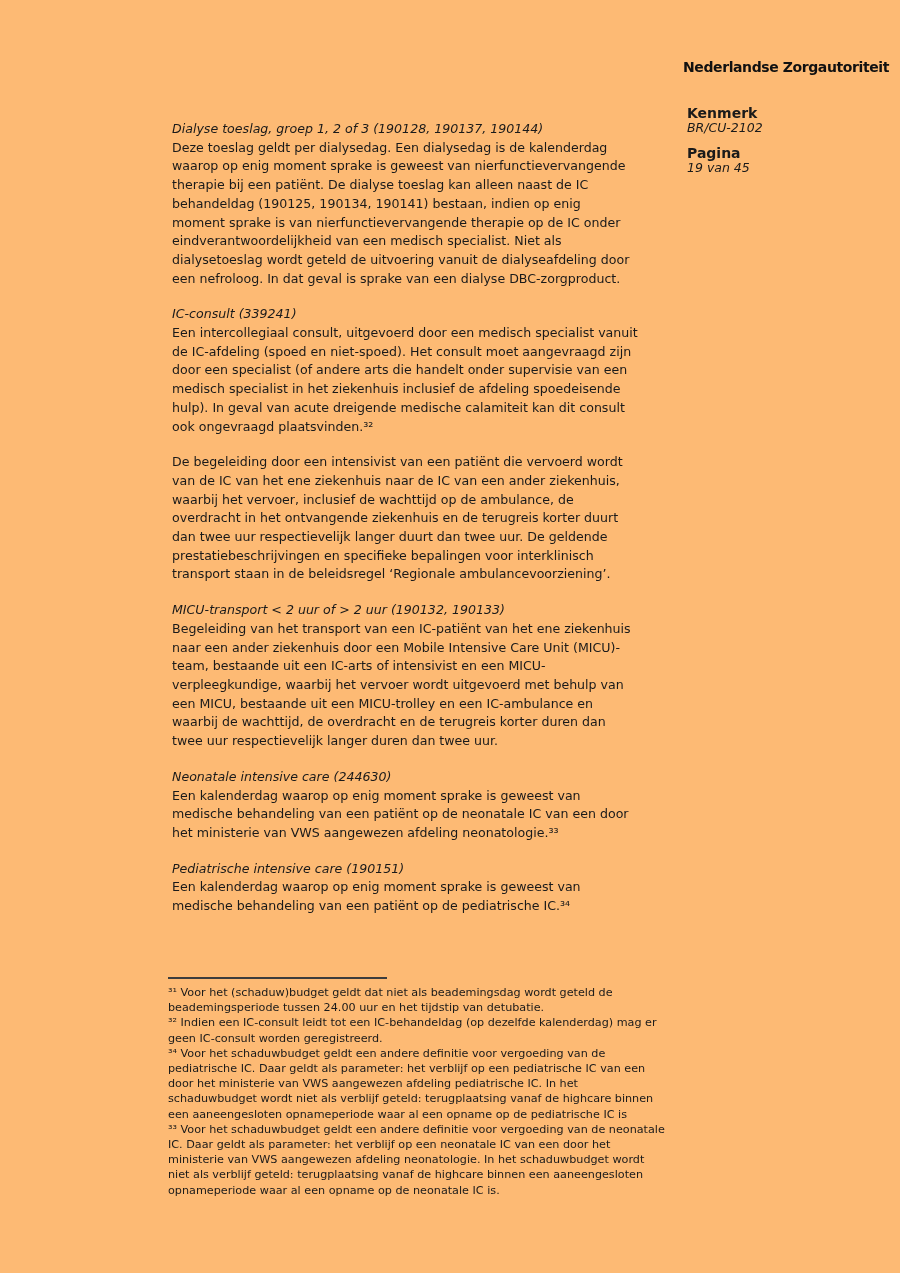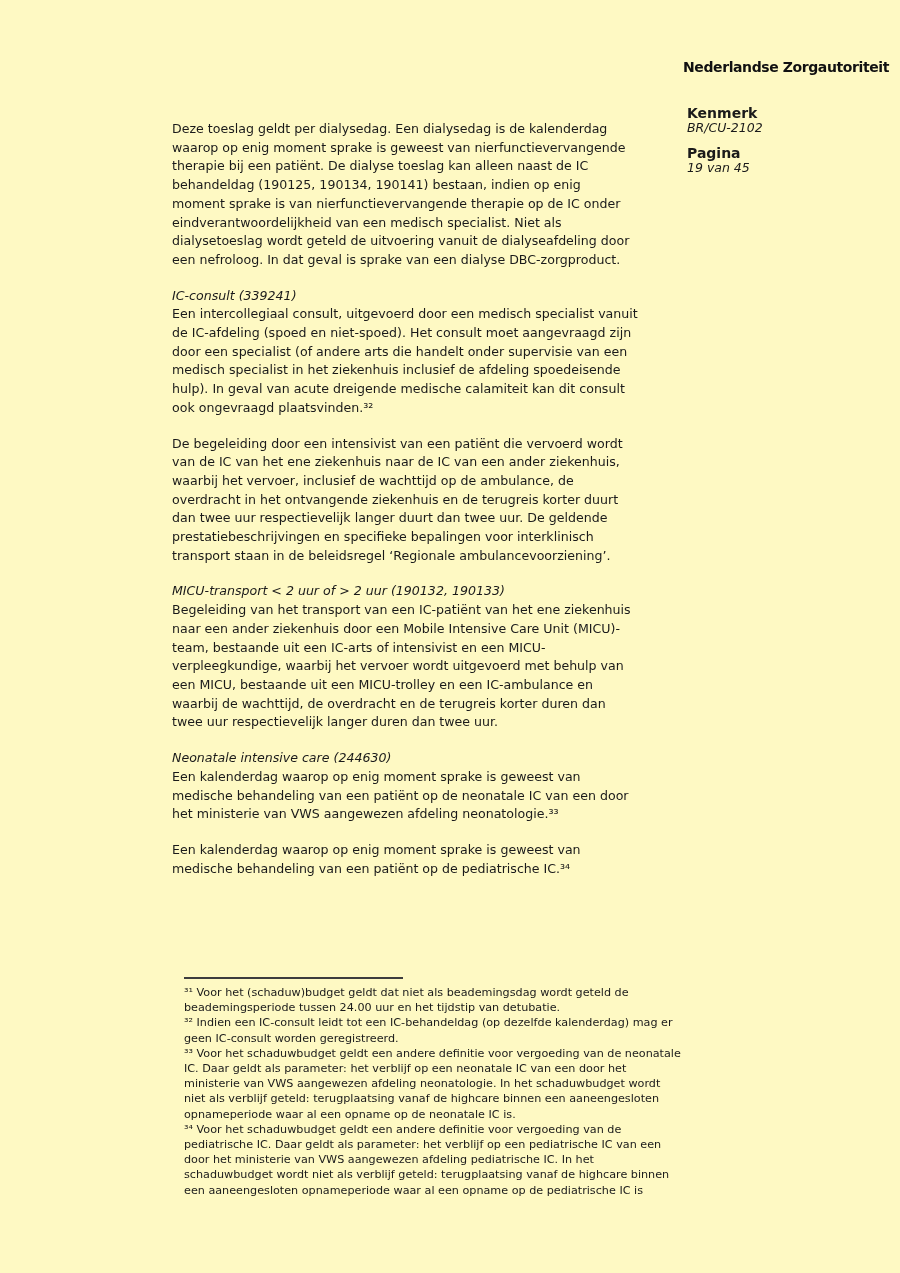--- a/index.html
+++ b/index.html
@@ -6,21 +6,21 @@
   * { box-sizing: border-box; }
   html, body {
     margin: 0;
     padding: 0;
     background: #ffffff;
   }
   .page {
     position: relative;
     width: 900px;
     height: 1273px;
-    background: #fef9c3;
+    background: #fdba74;
     font-family: "DejaVu Sans", "Liberation Sans", sans-serif;
     color: #1a1a1a;
     overflow: hidden;
   }
   
   .brand {
     position: absolute;
     left: 683px;
     top: 59px;
     font-size: 14px;
@@ -67,21 +67,21 @@
     margin: 0;
     font-size: 12.6px;
     font-weight: normal;
     font-style: italic;
     line-height: 18.7px;
     white-space: pre-line;
   }
   
   .footnotes {
     position: absolute;
-    left: 184px;
+    left: 168px;
     top: 977px;
     width: 518px;
     font-size: 11.2px;
     line-height: 15.2px;
   }
   .fn-rule {
     width: 219px;
     height: 0;
     border-top: 2px solid #3d3d3d;
     margin: 0 0 6px 0;
@@ -102,20 +102,21 @@
     <div class="meta-label">Kenmerk</div>
     <div class="meta-value">BR/CU-2102</div>
     <div class="meta-label">Pagina</div>
     <div class="meta-value">19 van 45</div>
   </aside>
 
   <main class="content">
 
 
     <section class="section">
+      <h2 class="heading">Dialyse toeslag, groep 1, 2 of 3 (190128, 190137, 190144)</h2>
       <p class="body-par">Deze toeslag geldt per dialysedag. Een dialysedag is de kalenderdag
 waarop op enig moment sprake is geweest van nierfunctievervangende
 therapie bij een patiënt. De dialyse toeslag kan alleen naast de IC
 behandeldag (190125, 190134, 190141) bestaan, indien op enig
 moment sprake is van nierfunctievervangende therapie op de IC onder
 eindverantwoordelijkheid van een medisch specialist. Niet als
 dialysetoeslag wordt geteld de uitvoering vanuit de dialyseafdeling door
 een nefroloog. In dat geval is sprake van een dialyse DBC-zorgproduct.</p>
     </section>
 
@@ -151,37 +152,38 @@
     </section>
 
     <section class="section">
       <h2 class="heading">Neonatale intensive care (244630)</h2>
       <p class="body-par">Een kalenderdag waarop op enig moment sprake is geweest van
 medische behandeling van een patiënt op de neonatale IC van een door
 het ministerie van VWS aangewezen afdeling neonatologie.³³</p>
     </section>
 
     <section class="section">
+      <h2 class="heading">Pediatrische intensive care (190151)</h2>
       <p class="body-par">Een kalenderdag waarop op enig moment sprake is geweest van
 medische behandeling van een patiënt op de pediatrische IC.³⁴</p>
     </section>
 
   </main>
 
   <footer class="footnotes">
     <div class="fn-rule"></div>
     <p class="fn">³¹ Voor het (schaduw)budget geldt dat niet als beademingsdag wordt geteld de
 beademingsperiode tussen 24.00 uur en het tijdstip van detubatie.</p>
     <p class="fn">³² Indien een IC-consult leidt tot een IC-behandeldag (op dezelfde kalenderdag) mag er
 geen IC-consult worden geregistreerd.</p>
+    <p class="fn">³⁴ Voor het schaduwbudget geldt een andere definitie voor vergoeding van de
+pediatrische IC. Daar geldt als parameter: het verblijf op een pediatrische IC van een
+door het ministerie van VWS aangewezen afdeling pediatrische IC. In het
+schaduwbudget wordt niet als verblijf geteld: terugplaatsing vanaf de highcare binnen
+een aaneengesloten opnameperiode waar al een opname op de pediatrische IC is</p>
     <p class="fn">³³ Voor het schaduwbudget geldt een andere definitie voor vergoeding van de neonatale
 IC. Daar geldt als parameter: het verblijf op een neonatale IC van een door het
 ministerie van VWS aangewezen afdeling neonatologie. In het schaduwbudget wordt
 niet als verblijf geteld: terugplaatsing vanaf de highcare binnen een aaneengesloten
 opnameperiode waar al een opname op de neonatale IC is.</p>
-    <p class="fn">³⁴ Voor het schaduwbudget geldt een andere definitie voor vergoeding van de
-pediatrische IC. Daar geldt als parameter: het verblijf op een pediatrische IC van een
-door het ministerie van VWS aangewezen afdeling pediatrische IC. In het
-schaduwbudget wordt niet als verblijf geteld: terugplaatsing vanaf de highcare binnen
-een aaneengesloten opnameperiode waar al een opname op de pediatrische IC is</p>
   </footer>
 
 </div>
 
 </body></html>

